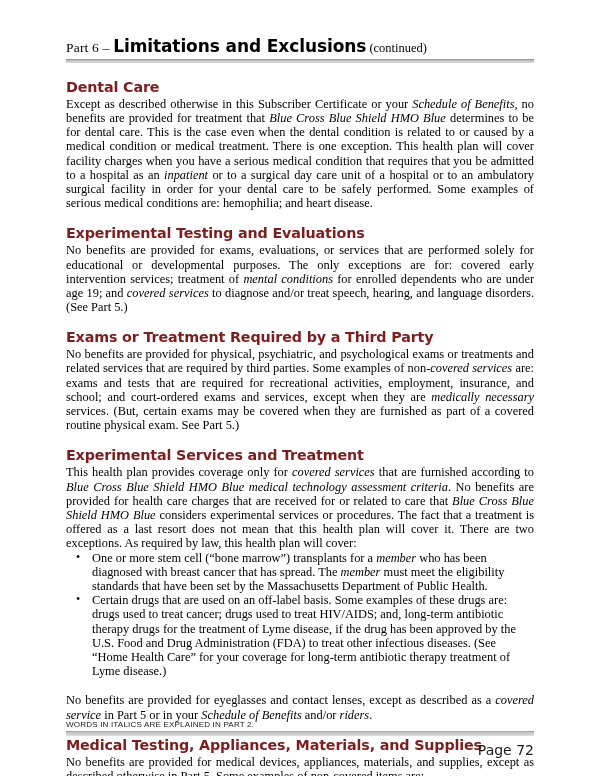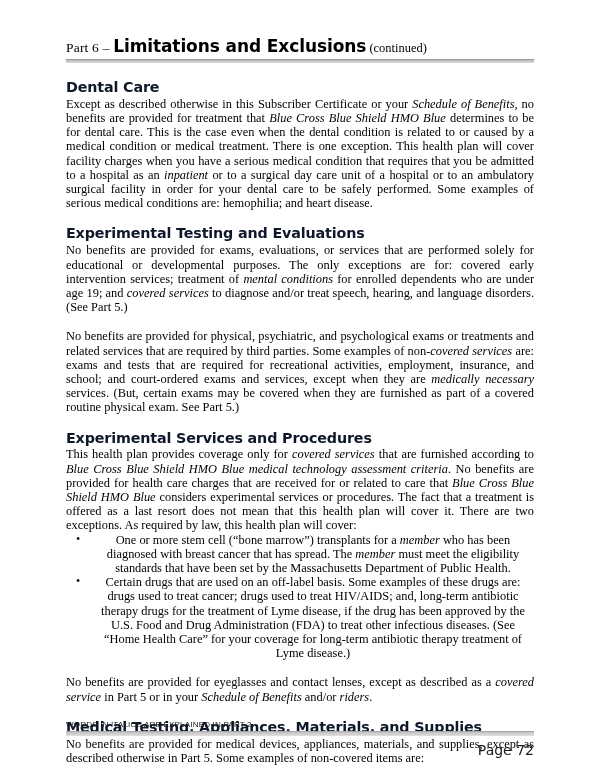--- a/index.html
+++ b/index.html
@@ -56,21 +56,21 @@
     padding-top: 16px;
   }
 
   h2.sec {
     font-family: "DejaVu Sans", sans-serif;
     font-weight: bold;
     font-size: 14.3px;
     letter-spacing: -.15px;
     margin: 0 0 1px 0;
     line-height: 1.18;
-    color: #0f172a;
+    color: #7f1d1d;
   }
   .sec-block { margin-bottom: 15px; }
   .sec-block:first-child { margin-top: 0; }
 
   p.body {
     margin: 0;
     font-family: "Liberation Serif", serif;
     font-size: 12.4px;
     line-height: 14.2px;
     text-align: justify;
@@ -84,21 +84,21 @@
     list-style: none;
     margin: 0;
     padding: 0;
   }
   ul.bullets > li {
     position: relative;
     padding-left: 26px;
     font-family: "Liberation Serif", serif;
     font-size: 12.4px;
     line-height: 14.2px;
-    text-align: center;
+    text-align: left;
     margin: 0;
   }
   ul.bullets > li::before {
     content: "\2022";
     position: absolute;
     left: 10px;
     top: -1px;
     font-size: 12px;
     line-height: 14.2px;
   }
@@ -145,24 +145,25 @@
   <div class="content" id="body-root">
       <div class="sec-block">
         <h2 class="sec">Dental Care</h2>
         <p class="body">Except as described otherwise in this Subscriber Certificate or your <em>Schedule of Benefits</em>, no benefits are provided for treatment that <em>Blue Cross Blue Shield HMO Blue</em> determines to be for dental care. This is the case even when the dental condition is related to or caused by a medical condition or medical treatment. There is one exception. This health plan will cover facility charges when you have a serious medical condition that requires that you be admitted to a hospital as an <em>inpatient</em> or to a surgical day care unit of a hospital or to an ambulatory surgical facility in order for your dental care to be safely performed. Some examples of serious medical conditions are: hemophilia; and heart disease.</p>
       </div>
       <div class="sec-block">
         <h2 class="sec">Experimental Testing and Evaluations</h2>
         <p class="body">No benefits are provided for exams, evaluations, or services that are performed solely for educational or developmental purposes. The only exceptions are for: covered early intervention services; treatment of <em>mental conditions</em> for enrolled dependents who are under age 19; and <em>covered services</em> to diagnose and/or treat speech, hearing, and language disorders. (See Part 5.)</p>
       </div>
       <div class="sec-block">
+        <h2 class="sec">Exams or Treatment Required by a Third Party</h2>
         <p class="body">No benefits are provided for physical, psychiatric, and psychological exams or treatments and related services that are required by third parties. Some examples of non-<em>covered services</em> are: exams and tests that are required for recreational activities, employment, insurance, and school; and court-ordered exams and services, except when they are <em>medically necessary</em> services. (But, certain exams may be covered when they are furnished as part of a covered routine physical exam. See Part 5.)</p>
       </div>
       <div class="sec-block">
-        <h2 class="sec">Experimental Services and Procedures</h2>
+        <h2 class="sec">Experimental Services and Treatment</h2>
         <p class="body">This health plan provides coverage only for <em>covered services</em> that are furnished according to <em>Blue Cross Blue Shield HMO Blue medical technology assessment criteria</em>. No benefits are provided for health care charges that are received for or related to care that <em>Blue Cross Blue Shield HMO Blue</em> considers experimental services or procedures. The fact that a treatment is offered as a last resort does not mean that this health plan will cover it. There are two exceptions. As required by law, this health plan will cover:</p>
         <ul class="bullets">
           <li>One or more stem cell (“bone marrow”) transplants for a <em>member</em> who has been diagnosed with breast cancer that has spread. The <em>member</em> must meet the eligibility standards that have been set by the Massachusetts Department of Public Health.</li>
           <li>Certain drugs that are used on an off-label basis. Some examples of these drugs are: drugs used to treat cancer; drugs used to treat HIV/AIDS; and, long-term antibiotic therapy drugs for the treatment of Lyme disease, if the drug has been approved by the U.S. Food and Drug Administration (FDA) to treat other infectious diseases. (See “Home Health Care” for your coverage for long-term antibiotic therapy treatment of Lyme disease.)</li>
         </ul>
       </div>
       <div class="sec-block">
         <p class="body">No benefits are provided for eyeglasses and contact lenses, except as described as a <em>covered service</em> in Part 5 or in your <em>Schedule of Benefits</em> and/or <em>riders</em>.</p>
       </div>
       <div class="sec-block">

